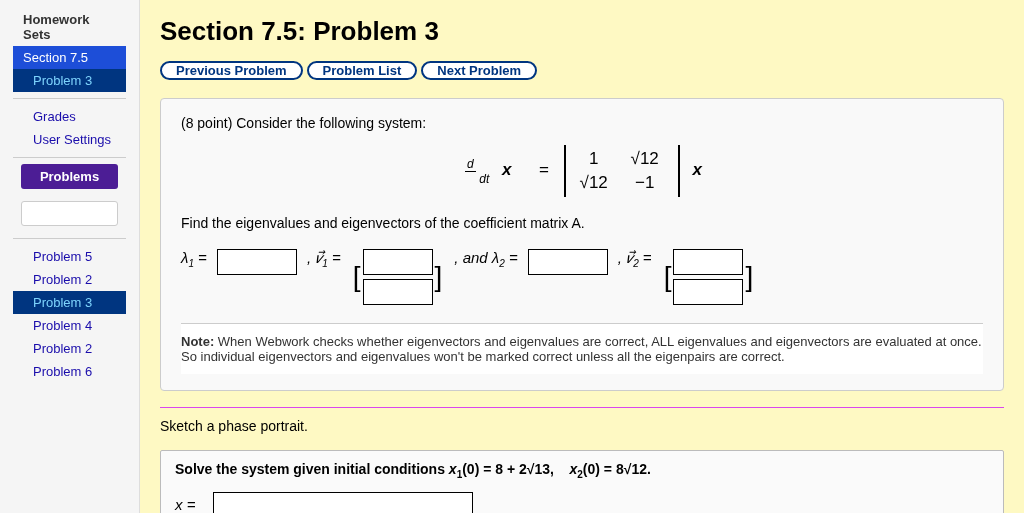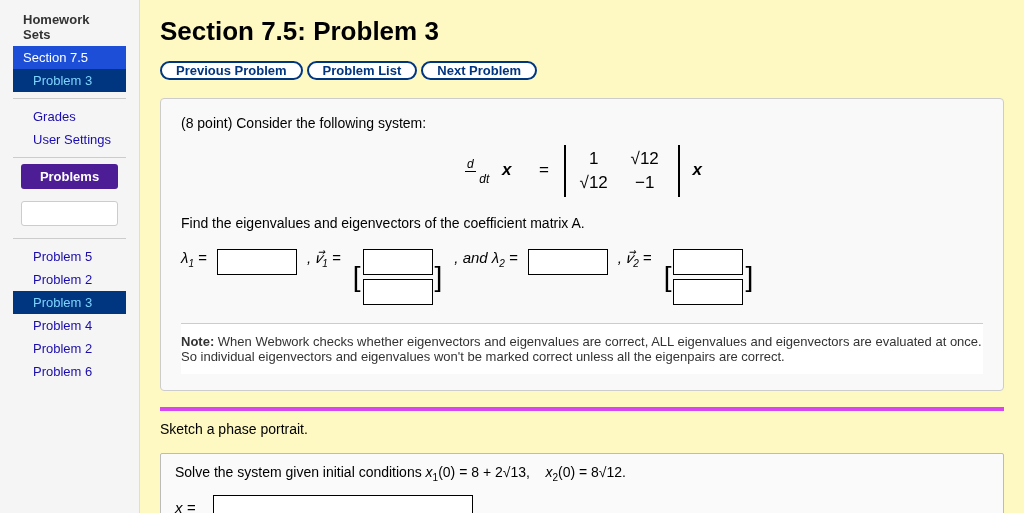--- a/index.html
+++ b/index.html
@@ -187,36 +187,37 @@
       border-top: 1px solid #ccc;
       padding: 10px 0;
       font-size: 13px;
       color: #333;
       margin-top: 10px;
     }
     .note-box strong { font-weight: bold; }
 
     
     .sketch-section {
-      border-top: 4px solid #d946ef;
+      border-top: 1px solid #d946ef;
       padding: 10px 0 6px 0;
       font-size: 14px;
     }
 
     
     .solve-section {
       border: 1px solid #bbb;
       border-radius: 2px;
       padding: 10px 14px;
       margin-top: 10px;
       background: #fafafa;
     }
     .solve-intro {
       font-size: 14px;
       margin-bottom: 12px;
+      font-weight: bold;
     }
     .solve-row {
       display: flex;
       align-items: center;
       gap: 8px;
       margin-bottom: 8px;
     }
     .solve-label { font-size: 15px; font-style: italic; min-width: 30px; }
     .solve-input {
       width: 260px;

